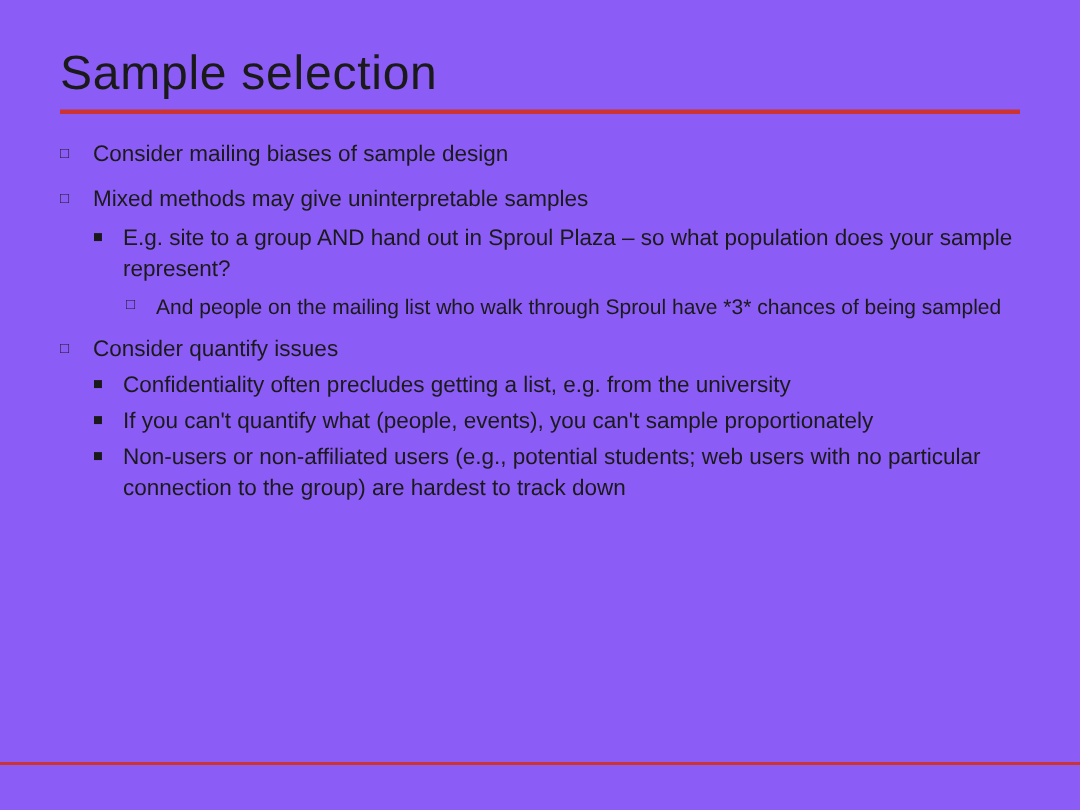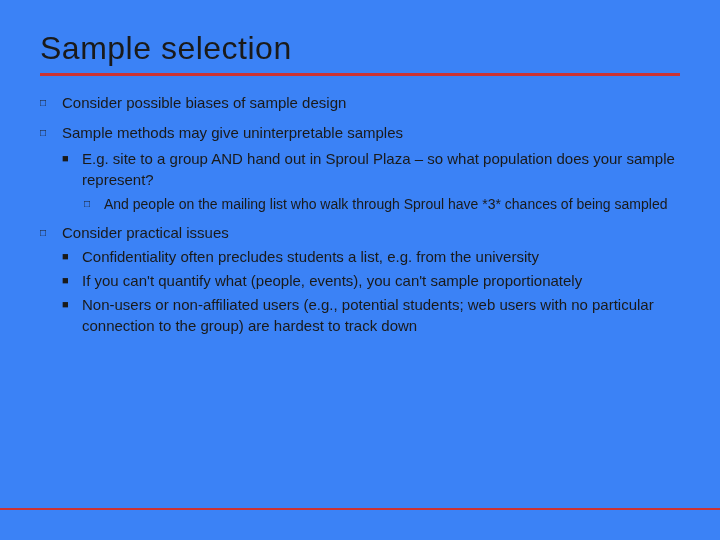--- a/index.html
+++ b/index.html
@@ -12,21 +12,21 @@
       width: 720px;
       height: 540px;
       background: #f0f0f0;
       font-family: Arial, sans-serif;
       overflow: hidden;
     }
 
     .slide {
       width: 720px;
       height: 540px;
-      background: #3b82f6;
+      background: #8b5cf6;
       padding: 30px 40px 20px 40px;
       position: relative;
     }
 
     .title {
       font-size: 32px;
       font-weight: normal;
       color: #1a1a1a;
       margin-bottom: 6px;
       letter-spacing: 0.5px;
@@ -121,46 +121,46 @@
 <body>
 
 <div class="slide">
   <h1 class="title">Sample selection</h1>
   <div class="title-underline"></div>
 
   <div class="content">
 
     <div class="bullet-l1 section-gap">
       <span class="bullet-l1-marker">□</span>
-      <span class="text">Consider possible biases of sample design</span>
+      <span class="text">Consider mailing biases of sample design</span>
     </div>
 
     <div class="bullet-l1">
       <span class="bullet-l1-marker">□</span>
-      <span class="text">Sample methods  may give uninterpretable samples</span>
+      <span class="text">Mixed methods  may give uninterpretable samples</span>
     </div>
 
     <div class="bullet-l2">
       <span class="bullet-l2-marker">■</span>
       <span class="text">E.g. site to a group AND hand out in Sproul Plaza – so what population does your sample represent?</span>
     </div>
 
     <div class="bullet-l3 section-gap">
       <span class="bullet-l3-marker">□</span>
       <span class="text">And people on the mailing list who walk through Sproul have *3* chances of being sampled</span>
     </div>
 
     <div class="bullet-l1 sub-gap">
       <span class="bullet-l1-marker">□</span>
-      <span class="text">Consider practical issues</span>
+      <span class="text">Consider quantify issues</span>
     </div>
 
     <div class="bullet-l2 sub-gap">
       <span class="bullet-l2-marker">■</span>
-      <span class="text">Confidentiality often precludes students a list, e.g. from the university</span>
+      <span class="text">Confidentiality often precludes getting a list, e.g. from the university</span>
     </div>
 
     <div class="bullet-l2 sub-gap">
       <span class="bullet-l2-marker">■</span>
       <span class="text">If you can't quantify what (people, events),  you can't sample proportionately</span>
     </div>
 
     <div class="bullet-l2">
       <span class="bullet-l2-marker">■</span>
       <span class="text">Non-users or non-affiliated users (e.g., potential students; web users with no particular connection to the group) are hardest to track down</span>

